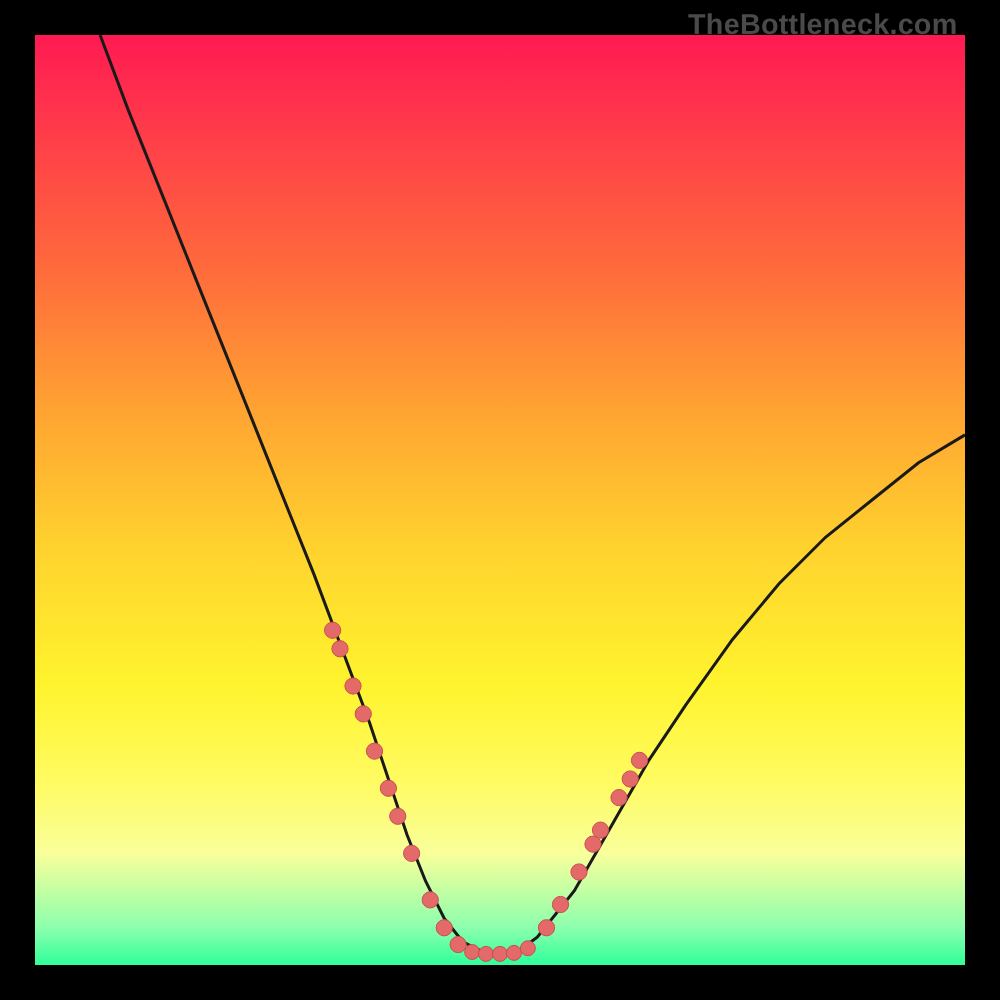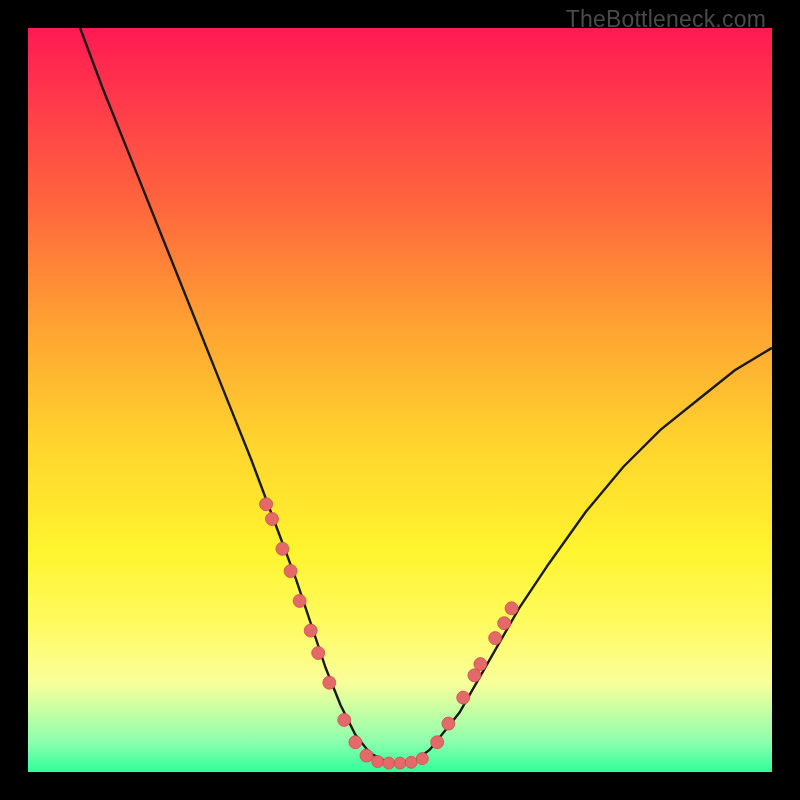--- a/index.html
+++ b/index.html
@@ -29,21 +29,21 @@
       #8cffad 96%,
       #2fff9a 100%
     );
   }
   .watermark {
     position: absolute;
     top: 6px;
     right: 34px;
     color: #4a4a4a;
     font-size: 23px;
-    font-weight: 400;
+    font-weight: 700;
     letter-spacing: 0.2px;
     z-index: 10;
   }
   svg.curve {
     position: absolute;
     left: 0; top: 0;
     width: 744px;
     height: 744px;
     overflow: visible;
   }

